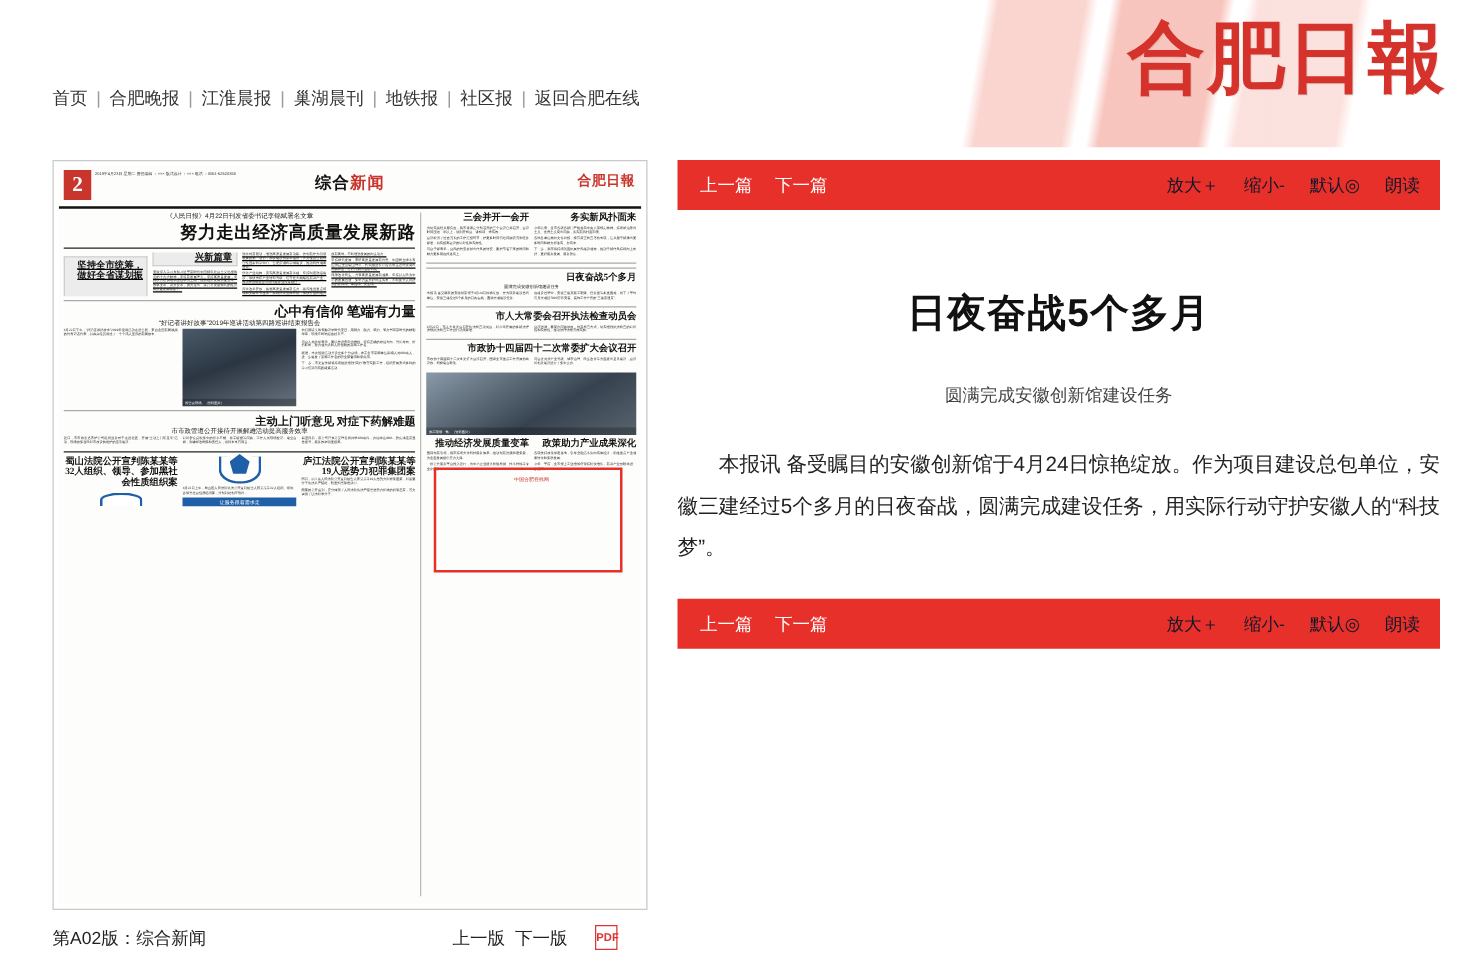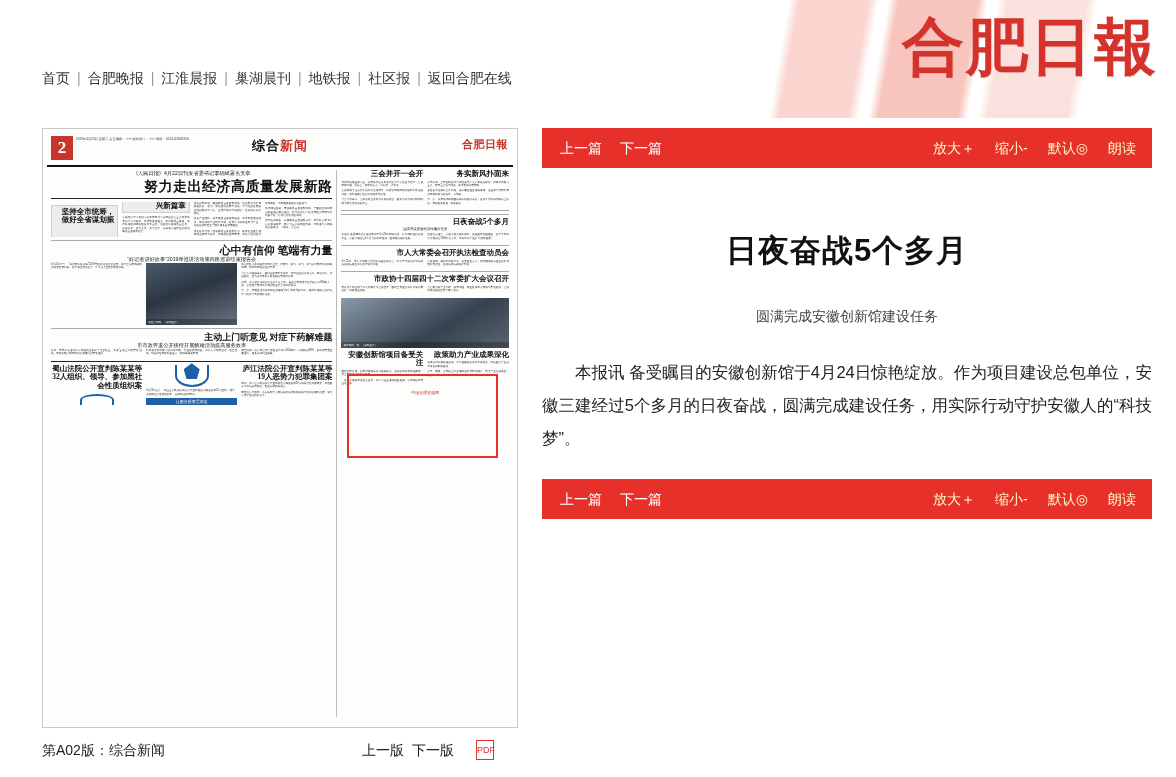--- a/index.html
+++ b/index.html
@@ -145,21 +145,21 @@
     text-align: center;
     color: #222;
     line-height: 1.3;
   }
   .rule { border-top: 1px solid #222; margin: 3px 0; }
   .rule-thin { border-top: 1px solid #aaa; margin: 3px 0; }
 
   .textcols { column-gap: 4px; }
   .tc2 { column-count: 2; }
   .tc3 { column-count: 3; }
-  .tc4 { column-count: 4; }
+  .tc4 { column-count: 4; text-decoration: underline; }
   .body-text {
     font-size: 2.6px;
     line-height: 3.4px;
     color: #2a2a2a;
     text-align: justify;
     margin: 0 0 2px 0;
   }
   .greybox {
     background: #ececec;
     border: 1px solid #cfcfcf;
@@ -242,21 +242,21 @@
   .paper-footer .pf-left { position: absolute; left: 0; top: 0; }
   .paper-footer .pf-center { position: absolute; left: 320px; top: 0; }
   .paper-footer .pf-center a { color: #222; text-decoration: none; margin-right: 8px; }
   .pdf-icon {
     position: absolute; left: 434px; top: -2px;
     width: 18px; height: 20px;
     background: #fff;
     border: 1px solid #d33;
     color: #d33;
     font-size: 9px;
-    font-weight: 400;
+    font-weight: 700;
     text-align: center;
     line-height: 19px;
   }
 
   
   .article {
     position: absolute;
     left: 542px; top: 128px;
     width: 610px;
   }
@@ -271,21 +271,21 @@
     position: absolute; left: 18px; top: 0;
     height: 24px; line-height: 40px;
     font-size: 14px;
   }
   .redbar .nav-left a { color: #fff; text-decoration: none; margin-right: 18px; }
   .redbar .nav-right {
     position: absolute; right: 16px; top: 0;
     height: 40px; line-height: 40px;
     font-size: 14px;
   }
-  .redbar .nav-right a { color: #fef9c3; text-decoration: none; margin-left: 20px; }
+  .redbar .nav-right a { color: #0f172a; text-decoration: none; margin-left: 20px; }
 
   .art-title {
     text-align: center;
     font-size: 31px;
     font-weight: 700;
     color: #111;
     margin: 62px 0 0 0;
     letter-spacing: 1px;
   }
   .art-sub {
@@ -438,21 +438,21 @@
             <p class="body-text">市政协十四届四十二次常委扩大会议召开，围绕全市重点工作开展协商议政，积极建言献策。</p>
             <p class="body-text">与会委员就产业升级、城市治理、民生改善等方面提出意见建议，会议对相关建议进行了集中交办。</p>
           </div>
 
           <div class="photo ph2">
             <div class="caption">施工现场一角。（资料图片）</div>
           </div>
 
           <div style="display:flex; gap:4px; margin-top:3px;">
             <div style="width:50%;">
-              <div class="art-hl hl-sm">安徽创新馆项目备受关注</div>
+              <div class="art-hl hl-sm">推动经济发展质量变革</div>
               <p class="body-text" style="margin-top:2px;">围绕创新引领，我市持续完善科技服务体系，推动创新资源加速集聚，为全面发展提供有力支撑。</p>
               <p class="body-text">一批公共服务平台投入运行，为中小企业提供检验检测、技术转移等专业化服务。</p>
             </div>
             <div style="width:50%;">
               <div class="art-hl hl-sm">政策助力产业成果深化</div>
               <p class="body-text" style="margin-top:2px;">各项扶持政策加速落地，引导金融活水流向实体经济，助推重点产业成果转化和集群发展。</p>
               <p class="body-text">今年一季度，全市规上工业增加值保持较快增长，新兴产业贡献率进一步提高。</p>
             </div>
           </div>
 

